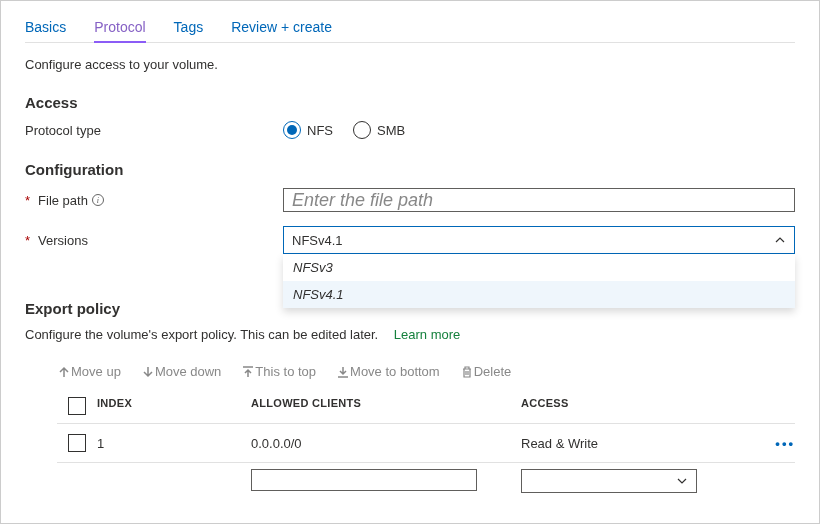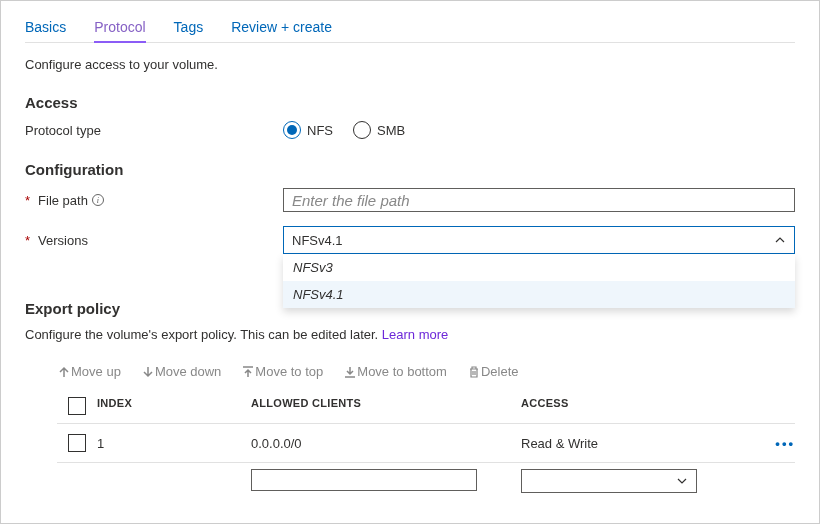--- a/index.html
+++ b/index.html
@@ -13,30 +13,30 @@
     .section-title { font-weight: 600; font-size: 15px; margin-top: 22px; margin-bottom: 10px; }
     .form-row { display: flex; align-items: center; margin-bottom: 14px; }
     .label-col { width: 258px; display: flex; align-items: center; gap: 4px; }
     .req { color: #a80000; margin-right: 4px; }
     .info-icon { width: 12px; height: 12px; border-radius: 50%; border: 1px solid #666; display: inline-flex; align-items: center; justify-content: center; font-size: 8px; font-style: italic; font-family: serif; color: #555; }
     .radio-group { display: flex; gap: 20px; align-items: center; }
     .radio { display: flex; align-items: center; gap: 6px; cursor: pointer; }
     .radio-circle { width: 18px; height: 18px; border-radius: 50%; border: 1px solid #323130; display: flex; align-items: center; justify-content: center; }
     .radio-circle.selected { border-color: #0067b8; }
     .radio-dot { width: 10px; height: 10px; border-radius: 50%; background: #0067b8; }
-    .text-input { flex: 1; border: 1px solid #605e5c; height: 24px; padding: 2px 8px; font-size: 15px; font-family: inherit; }
+    .text-input { flex: 1; border: 1px solid #605e5c; height: 24px; padding: 2px 8px; font-size: 18px; font-family: inherit; }
     .text-input::placeholder { font-style: italic; color: #888; }
     .dropdown-wrap { position: relative; flex: 1; }
     .dropdown { border: 1px solid #0067b8; height: 28px; display: flex; align-items: center; justify-content: space-between; padding: 0 8px; cursor: pointer; background: #fff; }
     .chevron { font-size: 12px; }
     .dropdown-list { position: absolute; top: 28px; left: 0; right: 0; background: #fff; box-shadow: 0 4px 8px rgba(0,0,0,0.15); z-index: 10; font-style: italic; }
     .dropdown-option { padding: 6px 10px; cursor: pointer; }
     .dropdown-option.highlight { background: #eff6fc; }
     .export-desc { margin-bottom: 16px; }
-    .learn-more { color: #6d28d9; text-decoration: none; margin-left: 0; }
+    .learn-more { color: #15803d; text-decoration: none; margin-left: 12px; }
     .toolbar { display: flex; gap: 20px; padding: 6px 0 10px 32px; color: #888; }
     .tool-item { display: flex; align-items: center; font-size: 13px; }
     .tool-icon { width: 14px; height: 14px; display: inline-flex; align-items: center; justify-content: center; }
     .table { width: calc(100% - 32px); margin-left: 32px; }
     .table-header { display: flex; border-bottom: 1px solid #e1e1e1; padding: 8px 0; font-size: 11px; font-weight: 600; letter-spacing: 0.3px; color: #323130; }
     .col-check { width: 40px; display: flex; justify-content: center; }
     .col-index { width: 154px; }
     .col-clients { width: 270px; }
     .col-access { flex: 1; }
     .col-more { width: 40px; text-align: right; }
@@ -130,21 +130,21 @@
           </svg>
         </span>
       <span>Move down</span>
     </div>
     <div class="tool-item">
       <span class="tool-icon">
           <svg width="14" height="14" viewBox="0 0 14 14">
             <path d="M2 2 H12 M7 12 V5 M4 8 L7 5 L10 8" fill="none" stroke="#888" stroke-width="1.5"></path>
           </svg>
         </span>
-      <span>Move to top</span>
+      <span>This to top</span>
     </div>
     <div class="tool-item">
       <span class="tool-icon">
           <svg width="14" height="14" viewBox="0 0 14 14">
             <path d="M2 12 H12 M7 2 V9 M4 6 L7 9 L10 6" fill="none" stroke="#888" stroke-width="1.5"></path>
           </svg>
         </span>
       <span>Move to bottom</span>
     </div>
     <div class="tool-item">

